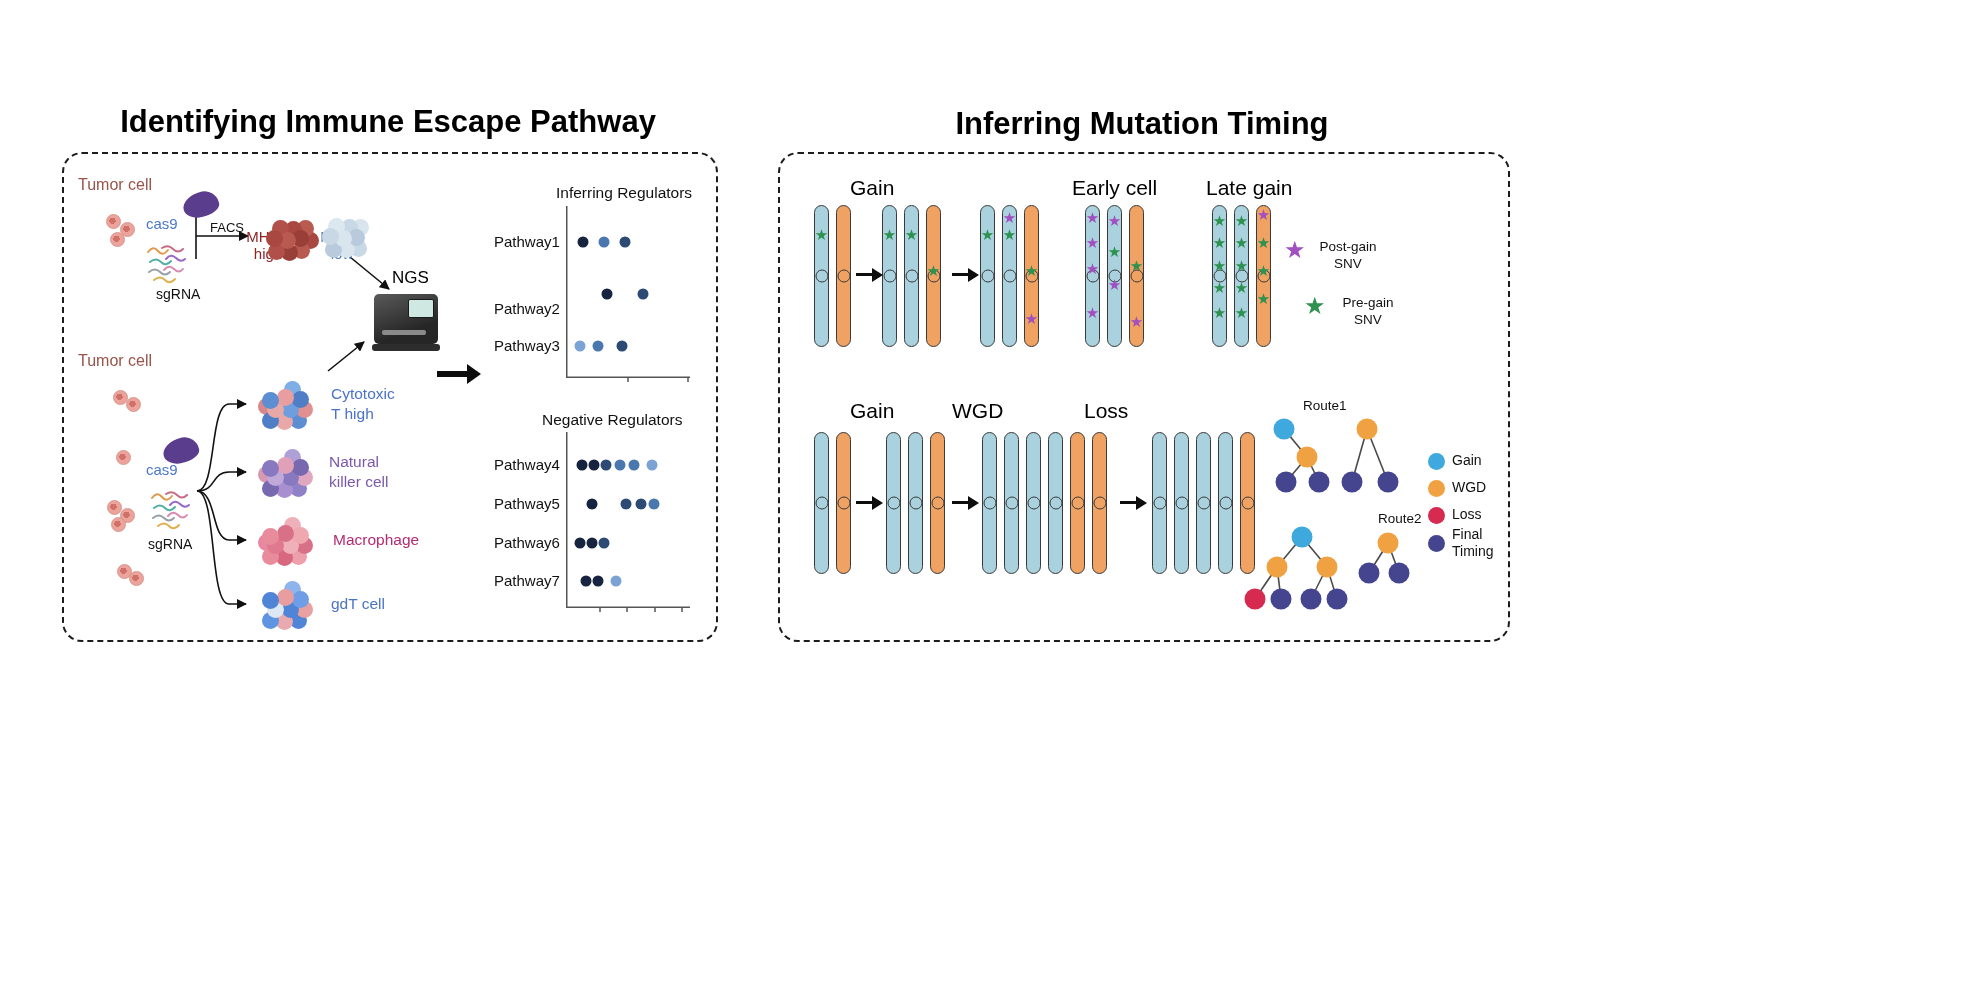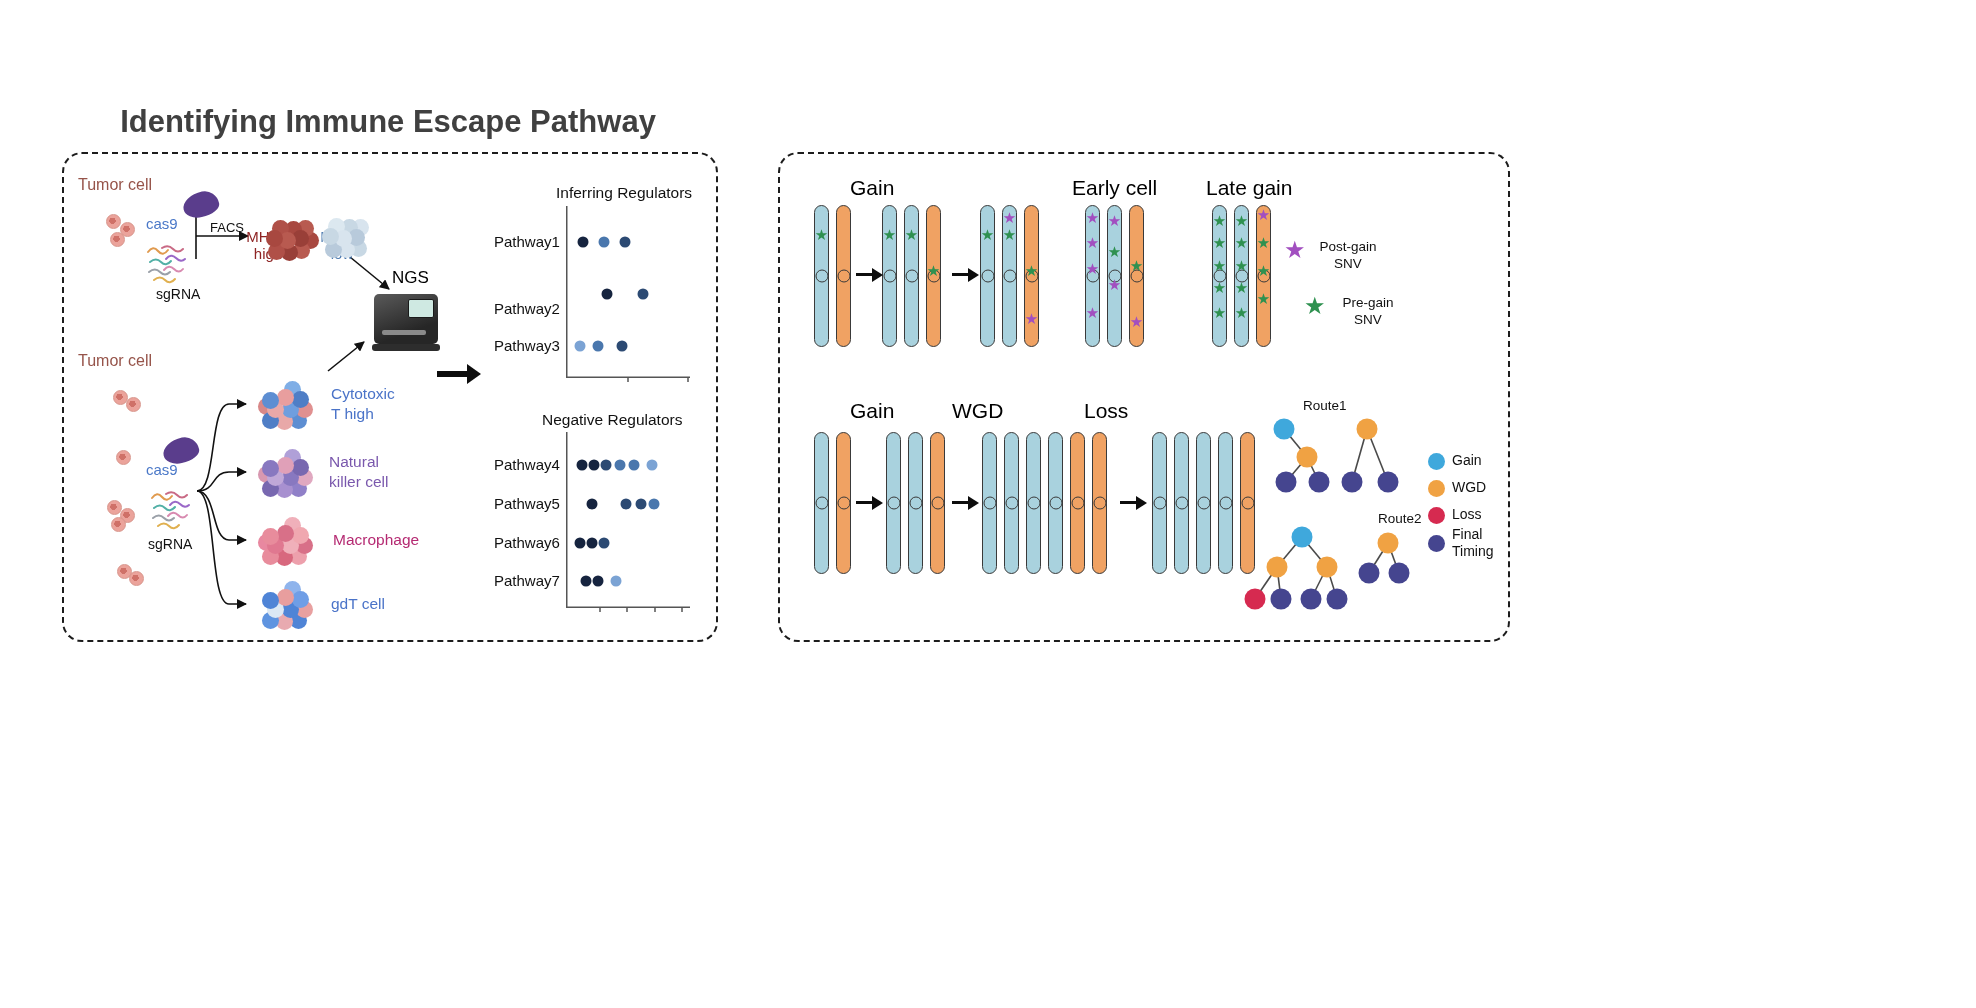--- a/index.html
+++ b/index.html
@@ -2,21 +2,21 @@
 <html><head>
 <meta charset="utf-8">
 <style>
   html,body { margin:0; padding:0; background:#fff; }
   #canvas { position:relative; width:1976px; height:1008px; background:#fff;
             font-family:"Liberation Sans", sans-serif; color:#111; overflow:hidden; }
   .abs { position:absolute; }
   .panel { position:absolute; border:2px dashed #1c1c1c; border-radius:20px; }
   #left-panel  { left:62px;  top:152px; width:652px; height:486px; }
   #right-panel { left:778px; top:152px; width:728px; height:486px; }
-  .panel-title { position:absolute; font-size:31px; font-weight:bold; text-align:center; color:#404040; }
+  .panel-title { position:absolute; font-size:31px; font-weight:bold; text-align:center; color:#000000; }
 
   
   .tumor-label { position:absolute; font-size:16px; color:#96544a; }
   .cas9-label  { position:absolute; font-size:15px; color:#4a78c8; }
   .sgrna-label { position:absolute; font-size:14px; color:#111; }
   .facs-label  { position:absolute; font-size:13px; color:#111; }
   .mhc-label   { position:absolute; font-size:15px; line-height:17px; text-align:center;margin-top:48px; }
   .mhc-high    { color:#8e2424; }
   .mhc-low     { color:#4c7ab0; }
   .ngs-label   { position:absolute; font-size:17px; color:#000; }
@@ -108,20 +108,21 @@
     <path class="cline" d="M328,371 L364,342" marker-end="url(#ah)"></path>
     <path class="cline" d="M197,491 C217,491 209,404 229,404 H246" marker-end="url(#ah)"></path>
     <path class="cline" d="M197,491 C217,491 211,472 229,472 H246" marker-end="url(#ah)"></path>
     <path class="cline" d="M197,491 C217,491 211,540 229,540 H246" marker-end="url(#ah)"></path>
     <path class="cline" d="M197,491 C217,491 209,604 229,604 H246" marker-end="url(#ah)"></path>
   </svg>
 
   <div class="panel" id="left-panel"></div>
   <div class="panel" id="right-panel"></div>
   <div class="panel-title" style="left:62px;top:104px;width:652px">Identifying Immune Escape Pathway</div>
+  <div class="panel-title" style="left:778px;top:106px;width:728px">Inferring Mutation Timing</div>
 
   <div class="tumor-label" style="left:78px;top:176px">Tumor cell</div>
   <div class="tcell" style="left:106px;top:214px"></div>
   <div class="tcell" style="left:120px;top:222px"></div>
   <div class="tcell" style="left:110px;top:232px"></div>
 
   <div class="cas9-blob" style="left:183px;top:192px"></div>
   <div class="cas9-label" style="left:146px;top:215px">cas9</div>
   <div class="facs-label" style="left:210px;top:220px">FACS</div>
 

